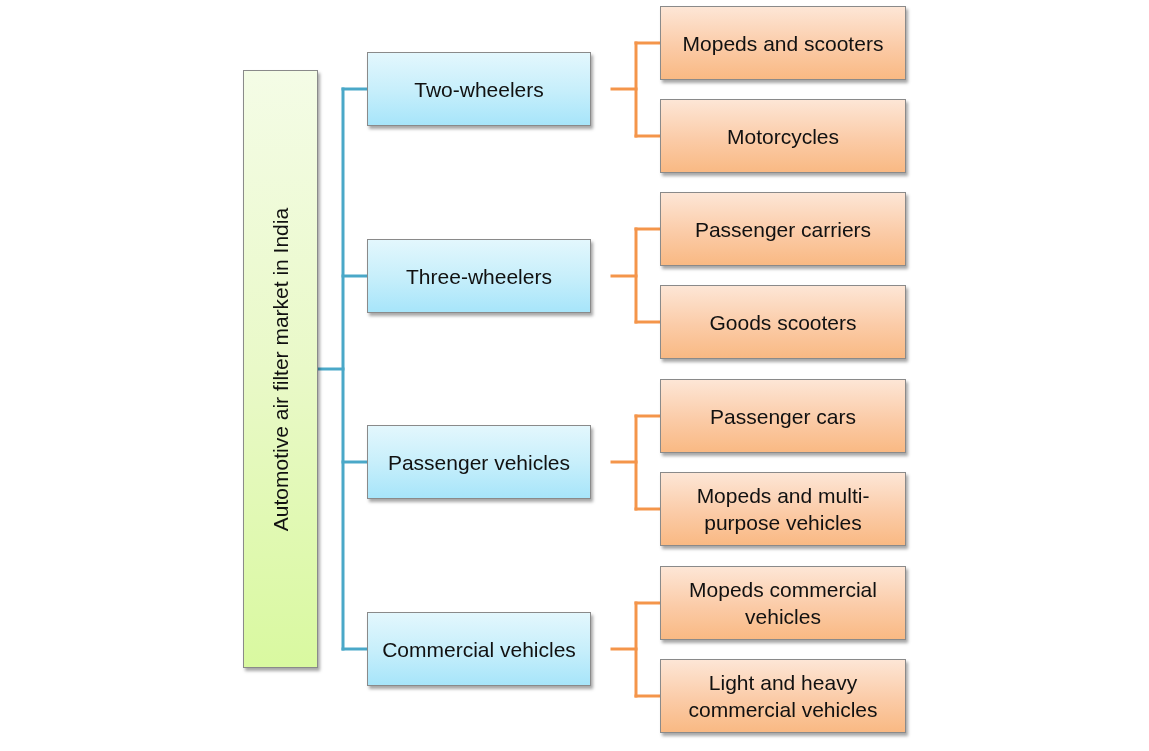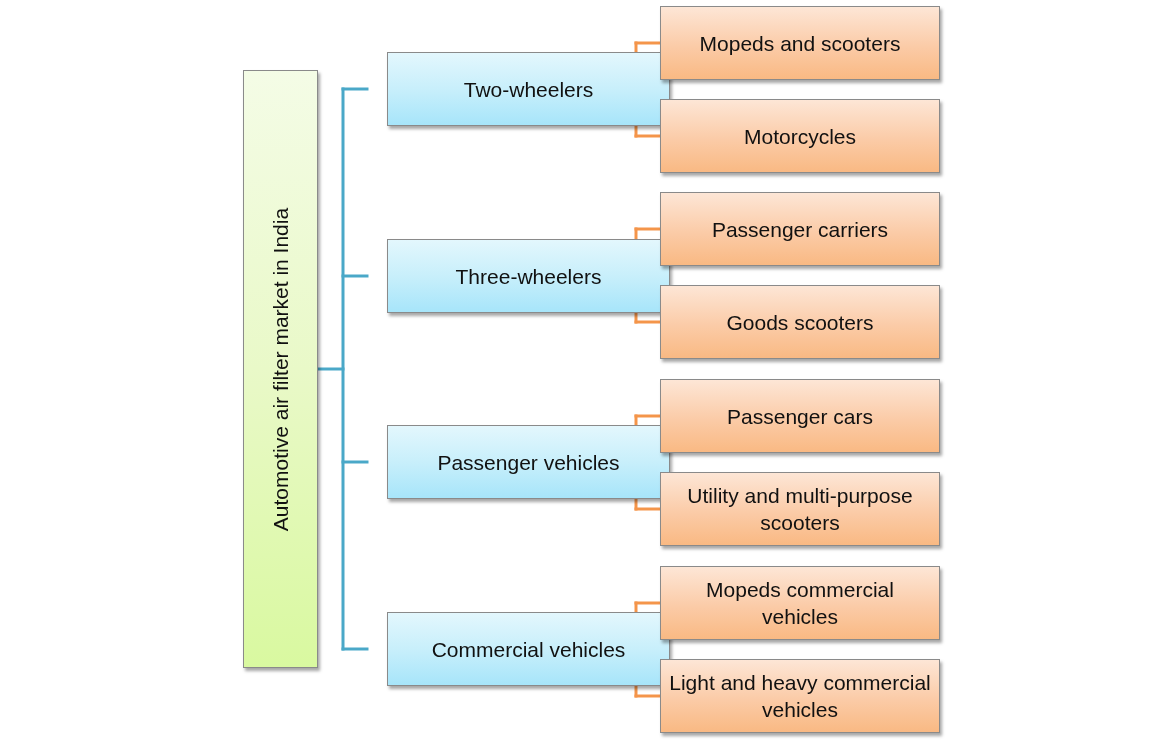--- a/index.html
+++ b/index.html
@@ -4,23 +4,23 @@
 <style>
   html, body { margin:0; padding:0; background:#ffffff; }
   body { width:1149px; height:751px; position:relative; overflow:hidden;
          font-family:"Liberation Sans", "DejaVu Sans", sans-serif; }
   .box { position:absolute; box-sizing:border-box; display:flex; align-items:center;
          justify-content:center; text-align:center; color:#111; font-size:21px; line-height:27px;
          border:1px solid #8a8a8a; box-shadow:2px 3px 3px rgba(0,0,0,0.35); }
   .root { left:243px; top:70px; width:75px; height:598px;
           background:linear-gradient(to bottom, #f4fce6 0%, #e9f9c8 50%, #d9f9a0 100%); }
   .root span { transform:rotate(-90deg); white-space:nowrap; display:block; font-size:21px; }
-  .mid { left:387px; width:283px; height:74px;
+  .mid { left:367px; width:224px; height:74px;
          background:linear-gradient(to bottom, #e3f7fd 0%, #c8effb 50%, #a7e5fa 100%); }
-  .leaf { left:660px; width:280px; height:74px; padding:6px 8px;
+  .leaf { left:660px; width:246px; height:74px; padding:6px 8px;
           background:linear-gradient(to bottom, #fde6d6 0%, #fbcba7 55%, #f9b983 100%); }
   svg.conn { position:absolute; left:0; top:0; }
 </style>
 </head>
 <body>
 
 <svg class="conn" width="1149" height="751">
   <g id="blue-lines">
       <line x1="318" y1="369" x2="343" y2="369" stroke="#4aa8c8" stroke-width="3" stroke-linecap="square"></line>
       <line x1="343" y1="89" x2="343" y2="649" stroke="#4aa8c8" stroke-width="3" stroke-linecap="square"></line>
@@ -75,20 +75,20 @@
 <div class="box leaf" style="top:192px">
   <span>Passenger carriers</span>
 </div>
 <div class="box leaf" style="top:285px">
   <span>Goods scooters</span>
 </div>
 <div class="box leaf" style="top:379px">
   <span>Passenger cars</span>
 </div>
 <div class="box leaf" style="top:472px">
-  <span>Utility and multi-purpose scooters</span>
+  <span>Mopeds and multi-purpose vehicles</span>
 </div>
 <div class="box leaf" style="top:566px">
   <span>Mopeds commercial vehicles</span>
 </div>
 <div class="box leaf" style="top:659px">
   <span>Light and heavy commercial vehicles</span>
 </div>
 
 </body></html>

